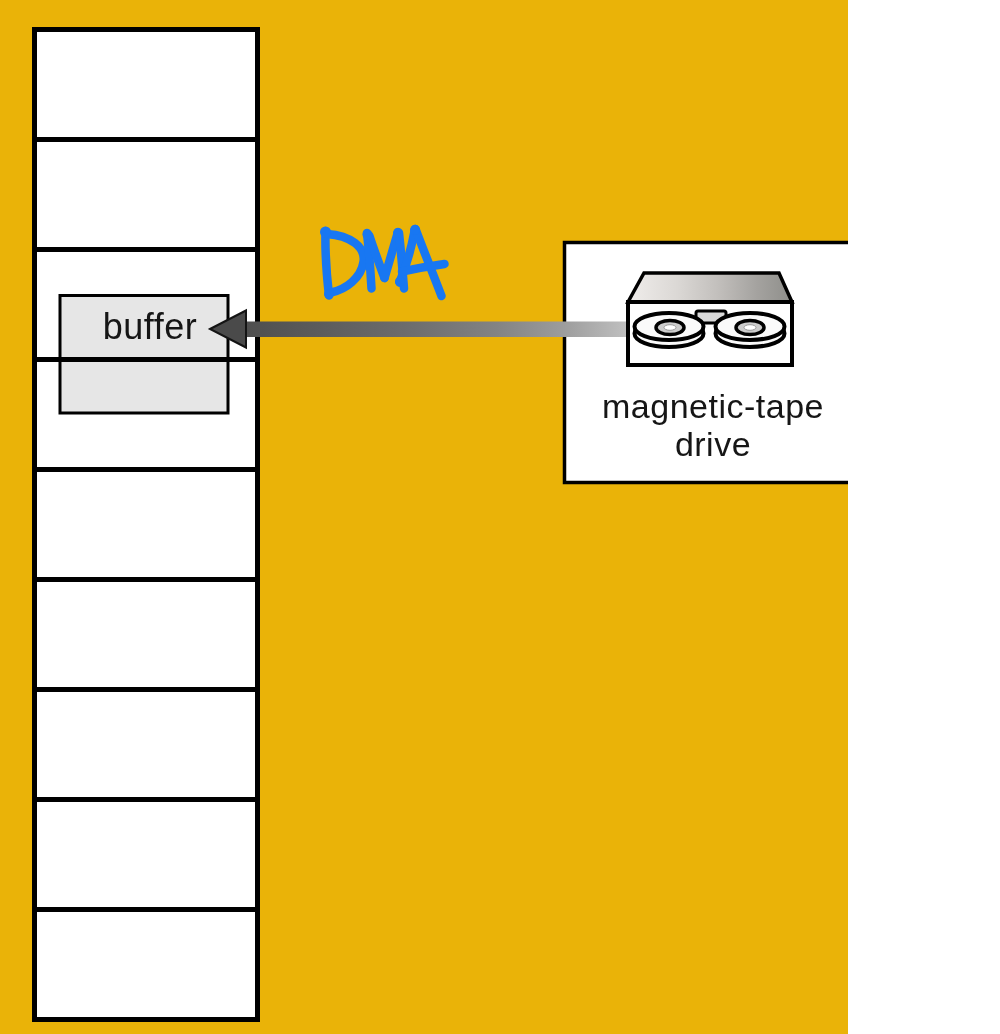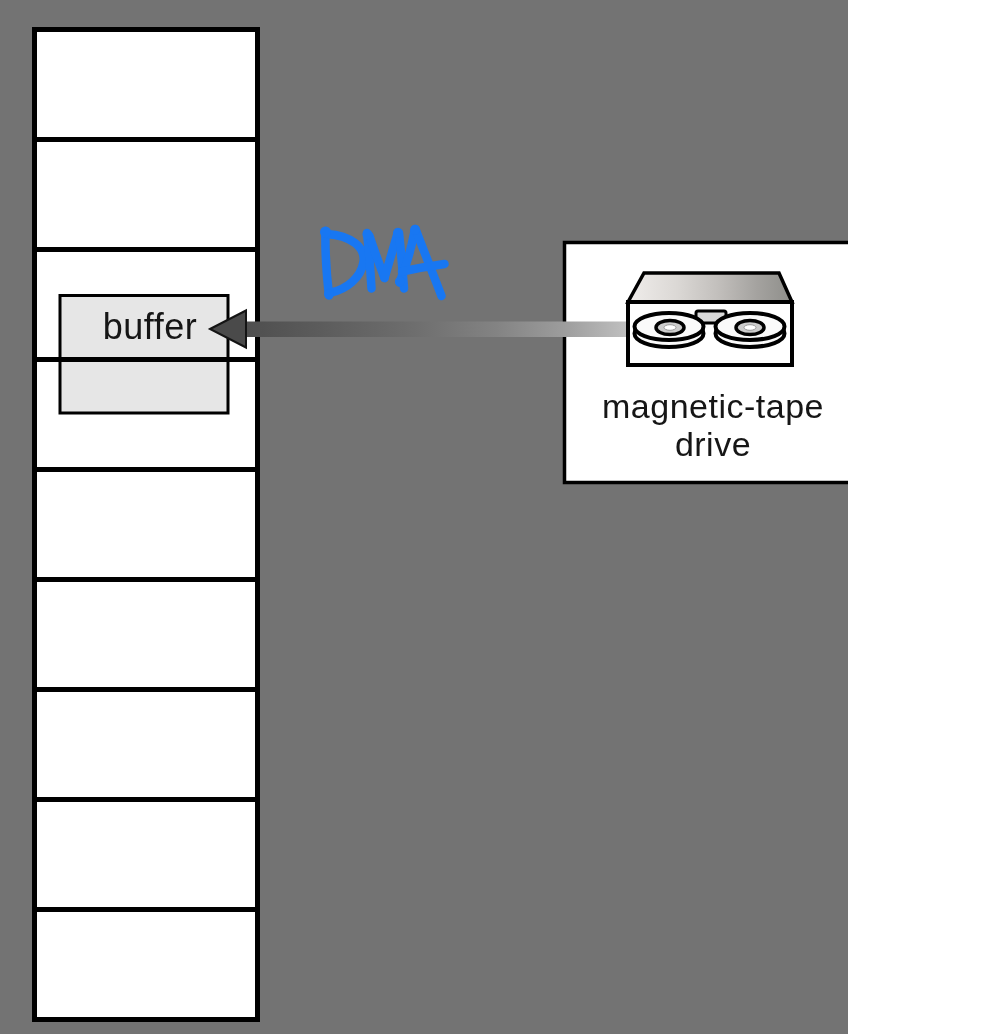--- a/index.html
+++ b/index.html
@@ -1,19 +1,19 @@
 <!DOCTYPE html>
 <html style="--dma-blue: #1877F2; --buffer-fill: #E6E6E6; --arrow-dark: #4A4A4A; --arrow-light: #C2C2C2; --outline: #000000;"><head>
 <meta charset="utf-8">
 <style>
   html,body { margin:0; padding:0; background:#ffffff; }
   .canvas {
     position:relative;
     width:848px; height:1034px;
-    background:#737373;
+    background:#eab308;
     font-family:"Liberation Sans", sans-serif;
     overflow:hidden;
   }
   svg.diagram-svg { display:block; width:1000px; height:1034px; }
 
   .white-fill  { fill:#ffffff; }
   .no-fill     { fill:none; }
   .outline-5   { stroke:#000000; stroke-width:5; }
   .outline-4   { stroke:#000000; stroke-width:4; }
   .outline-35  { stroke:#000000; stroke-width:3.5; }

